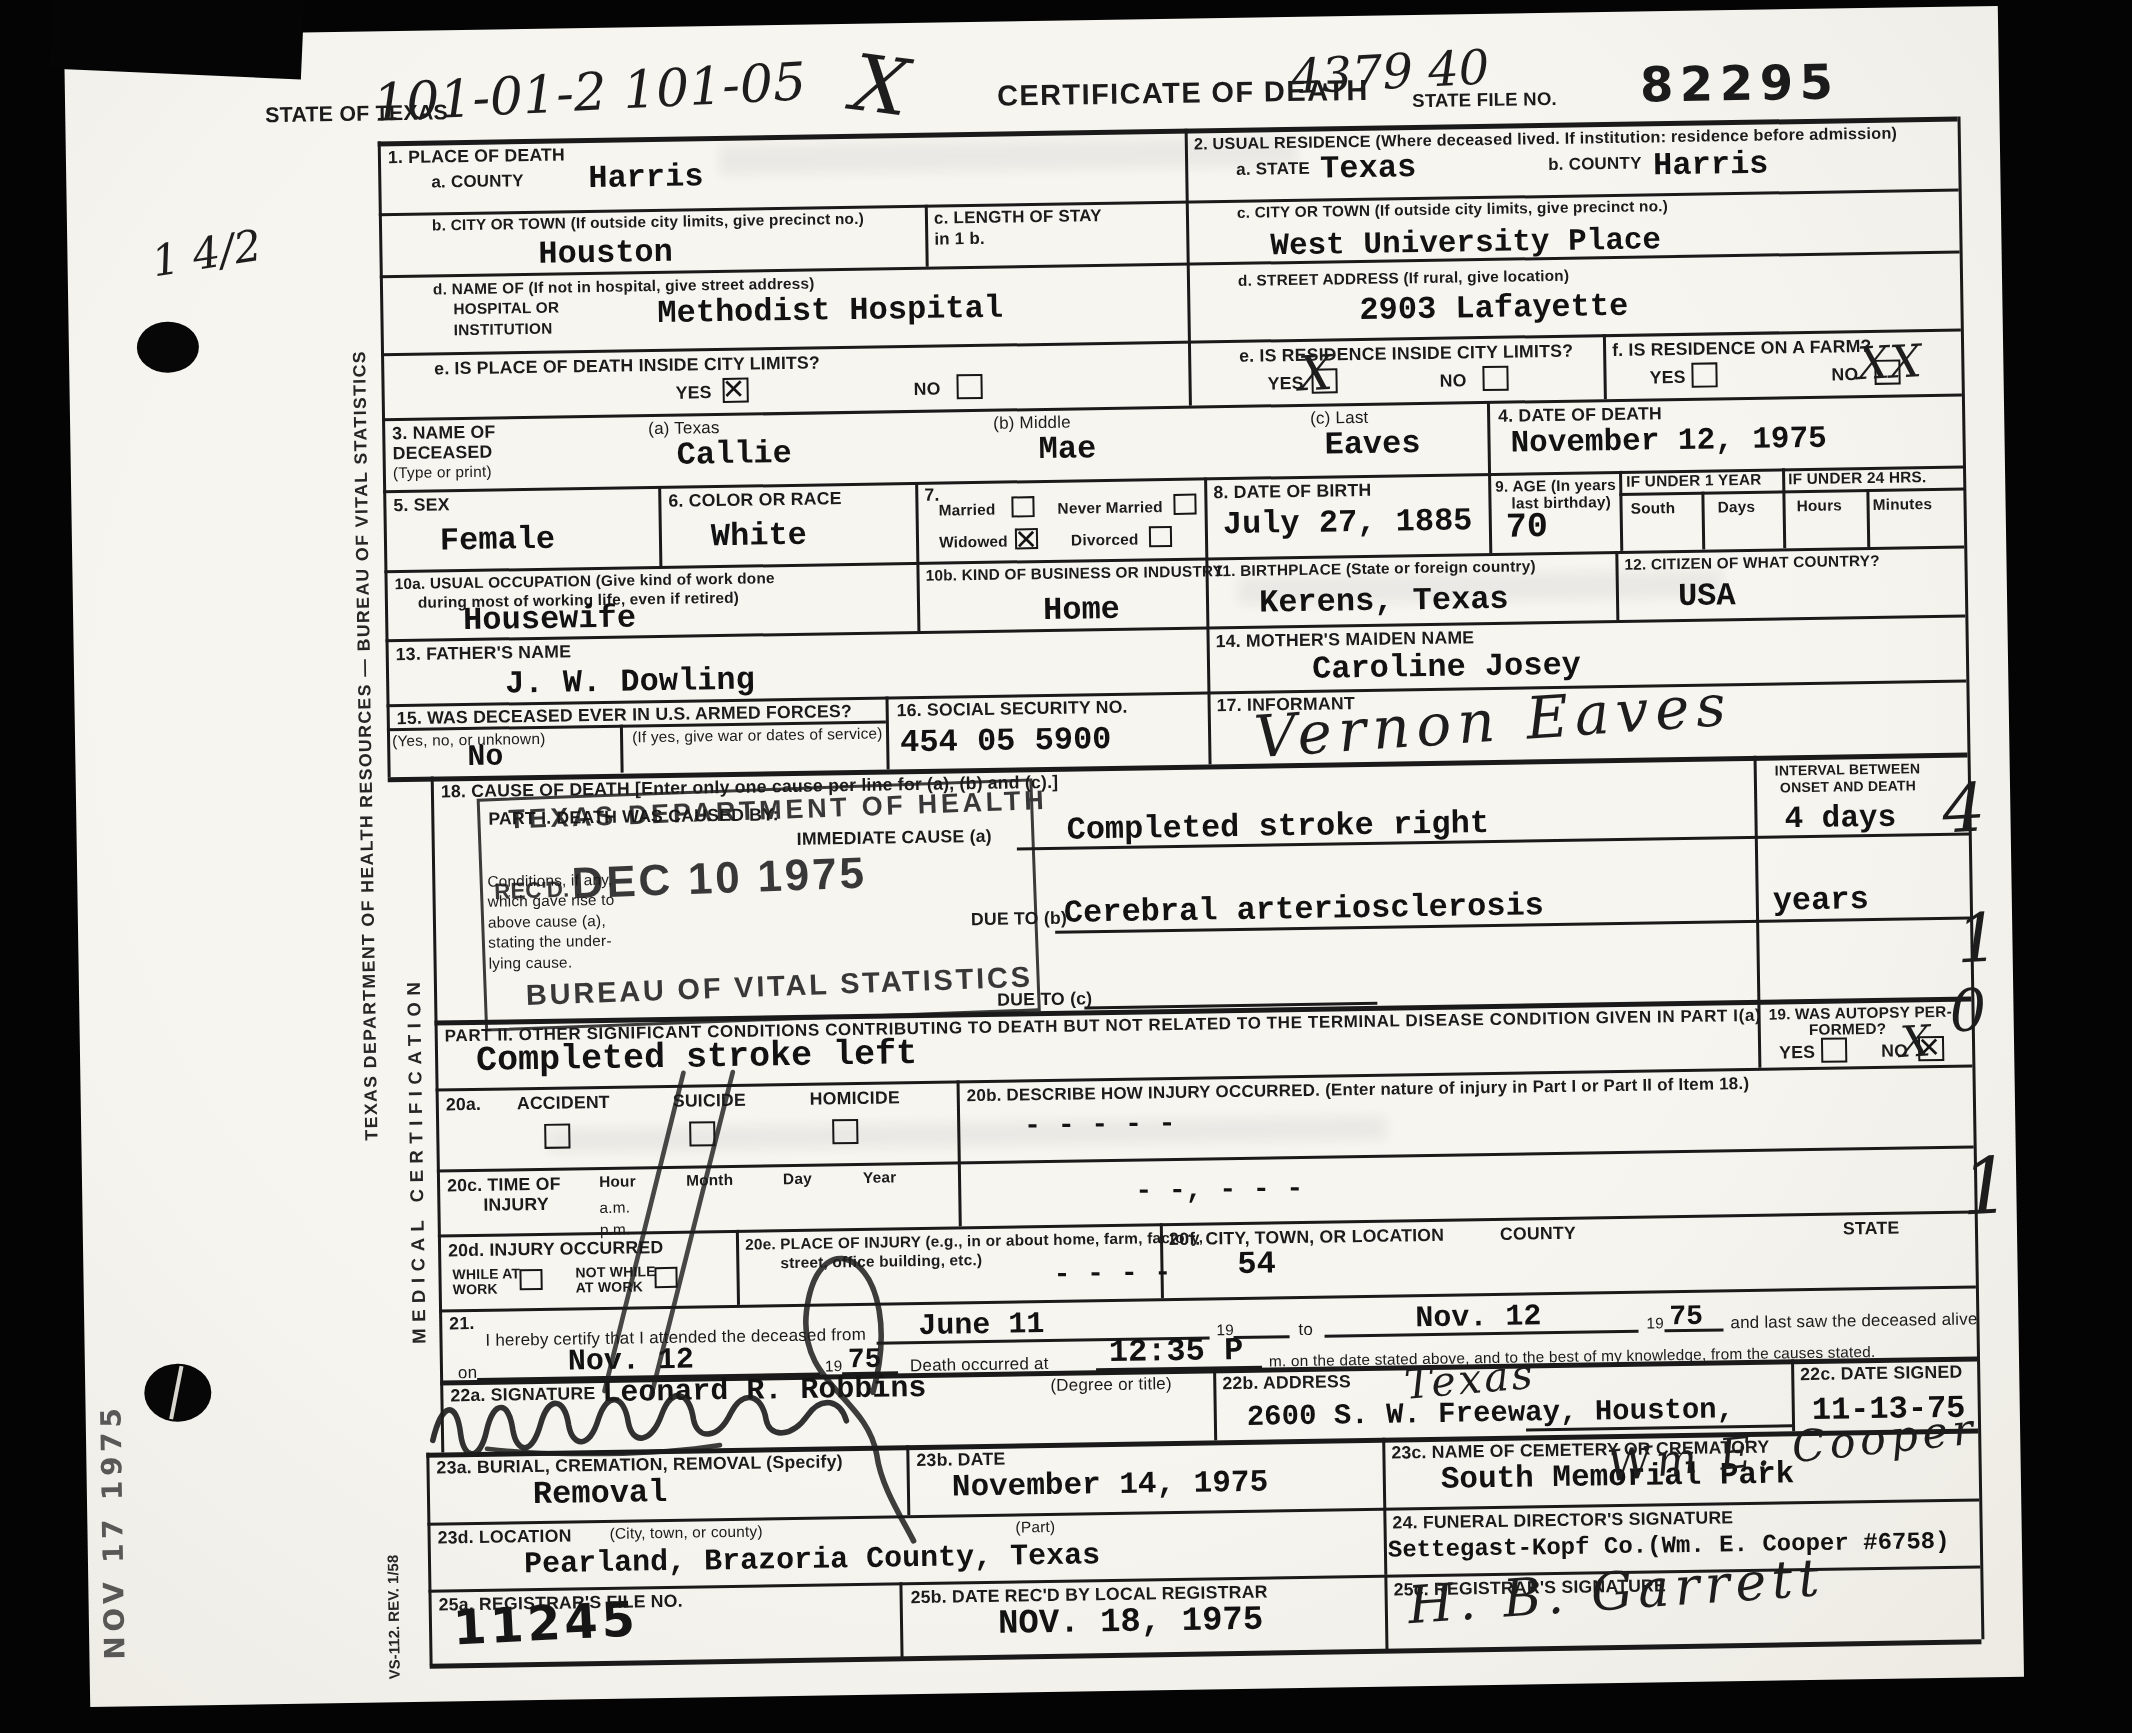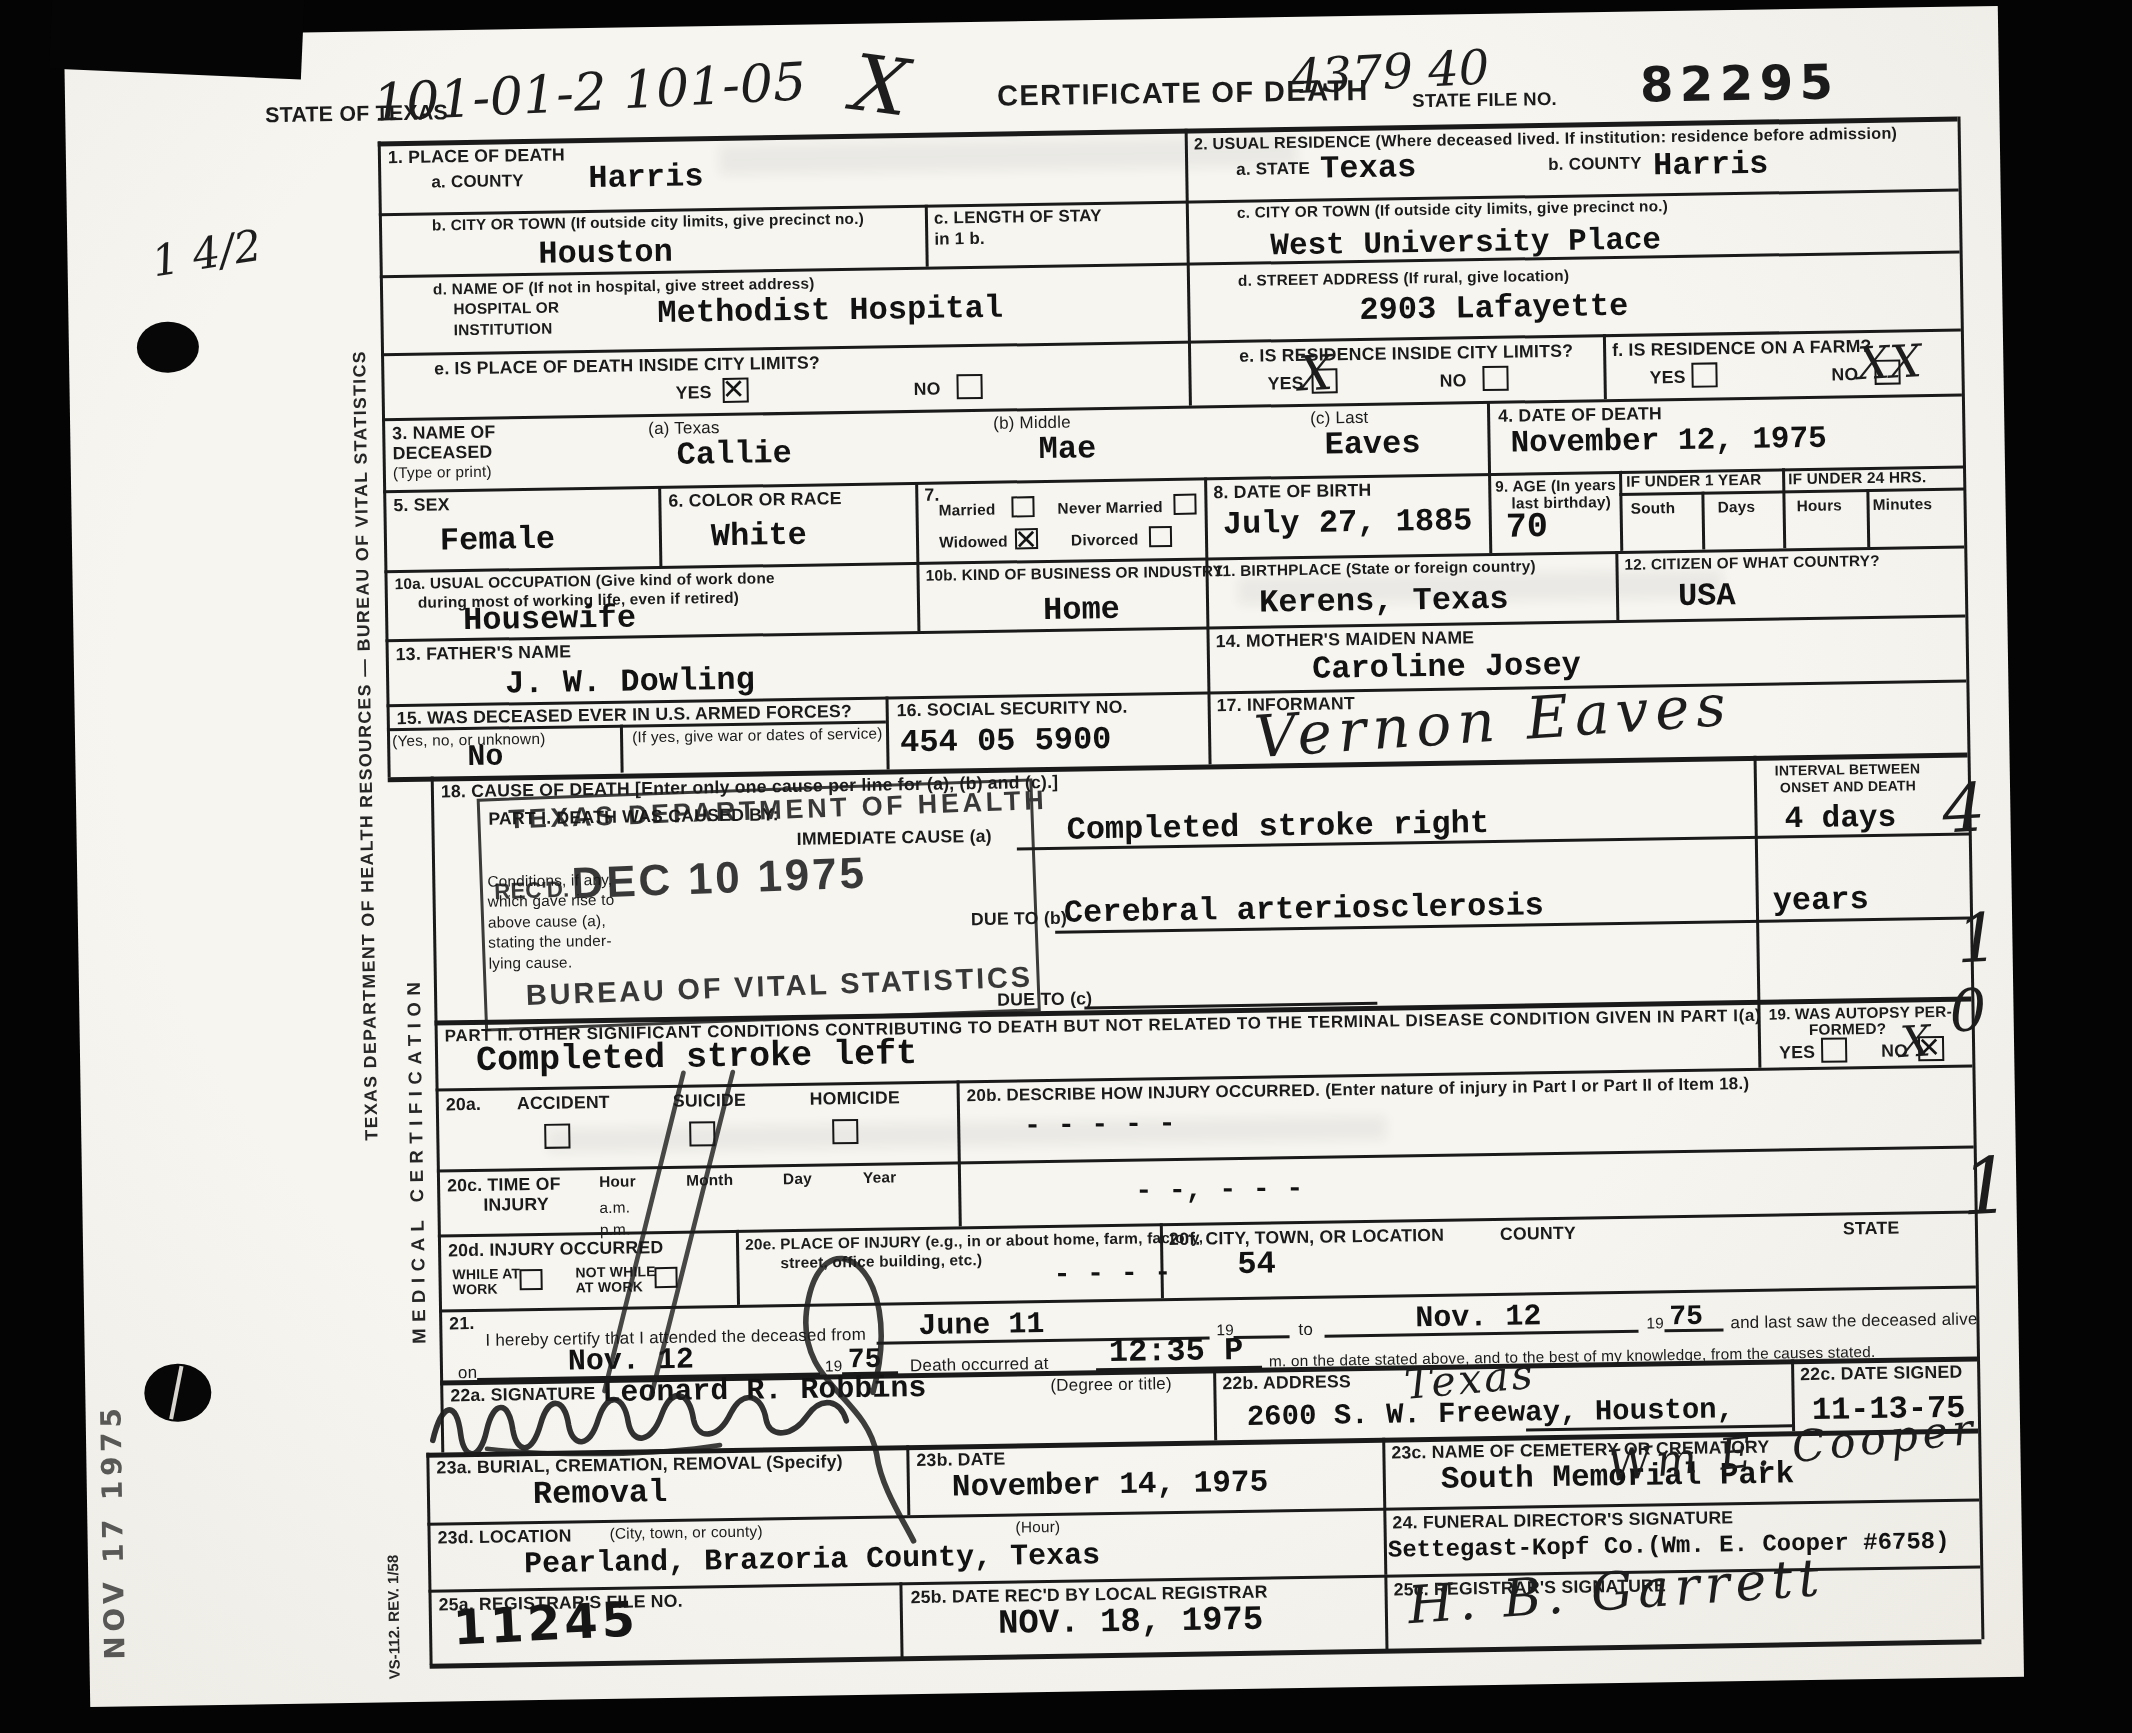--- a/index.html
+++ b/index.html
@@ -312,21 +312,21 @@
   <div class="lbl" style="left:350px;top:1427px">23a. BURIAL, CREMATION, REMOVAL (Specify)</div>
   <div class="val" style="left:446px;top:1447px;font-size:32px">Removal</div>
   <div class="lbl" style="left:830px;top:1427px">23b. DATE</div>
   <div class="val" style="left:865px;top:1447px;font-size:31px">November 14, 1975</div>
   <div class="lbl" style="left:1305px;top:1427px">23c. NAME OF CEMETERY OR CREMATORY</div>
   <div class="val" style="left:1354px;top:1447px;font-size:31px">South Memorial Park</div>
   <div class="hand" style="left:1520px;top:1413px;font-size:43px;letter-spacing:4.7px;transform:rotate(-5deg)">Wm E. Cooper</div>
 
   <div class="lbl" style="left:350px;top:1497px">23d. LOCATION</div>
   <div class="lbl sm" style="left:522px;top:1497px;font-weight:normal">(City, town, or county)</div>
-  <div class="lbl sm" style="left:928px;top:1497px;font-weight:normal">(Hour)</div>
+  <div class="lbl sm" style="left:928px;top:1497px;font-weight:normal">(Part)</div>
   <div class="val" style="left:436px;top:1518px;font-size:30px">Pearland, Brazoria County, Texas</div>
   <div class="lbl" style="left:1305px;top:1497px">24. FUNERAL DIRECTOR'S SIGNATURE</div>
   <div class="val" style="left:1300px;top:1521px;font-size:24px">Settegast-Kopf Co.(Wm.  E.  Cooper #6758)</div>
 
   <div class="lbl" style="left:350px;top:1564px">25a. REGISTRAR'S FILE NO.</div>
   <div style="position:absolute;left:364px;top:1566px;font:bold 48px 'DejaVu Sans',sans-serif;letter-spacing:3.7px;color:#161616;transform:rotate(-2deg)">11245</div>
   <div class="lbl" style="left:822px;top:1564px">25b. DATE REC'D BY LOCAL REGISTRAR</div>
   <div class="val" style="left:909px;top:1583px;font-size:34px">NOV. 18, 1975</div>
   <div class="lbl" style="left:1305px;top:1564px">25c. REGISTRAR'S SIGNATURE</div>
   <div class="hand" style="left:1319px;top:1549px;font-size:52px;letter-spacing:5.6px;transform:rotate(-3deg)">H. B. Garrett</div>

